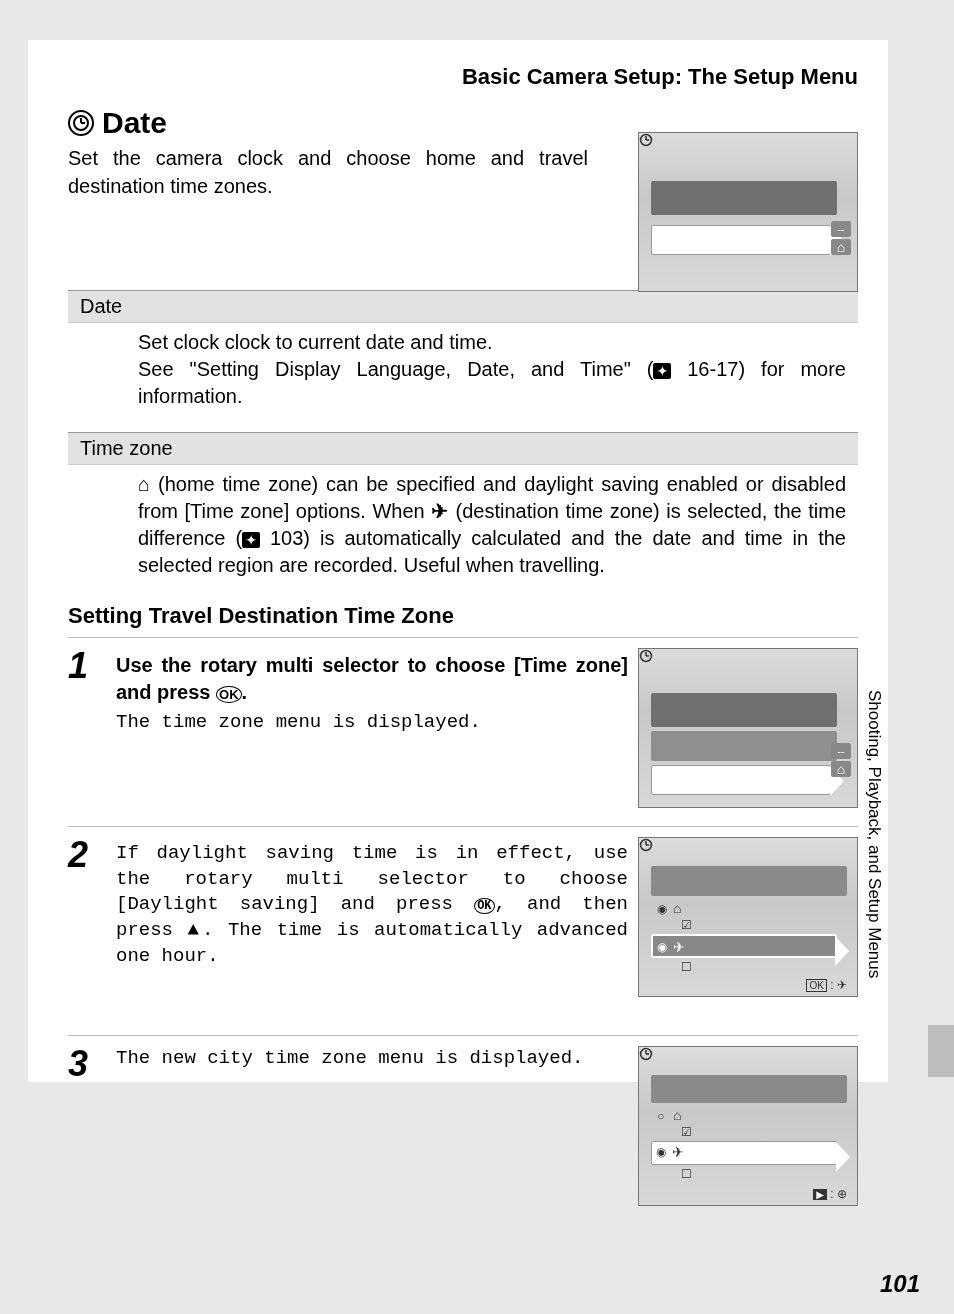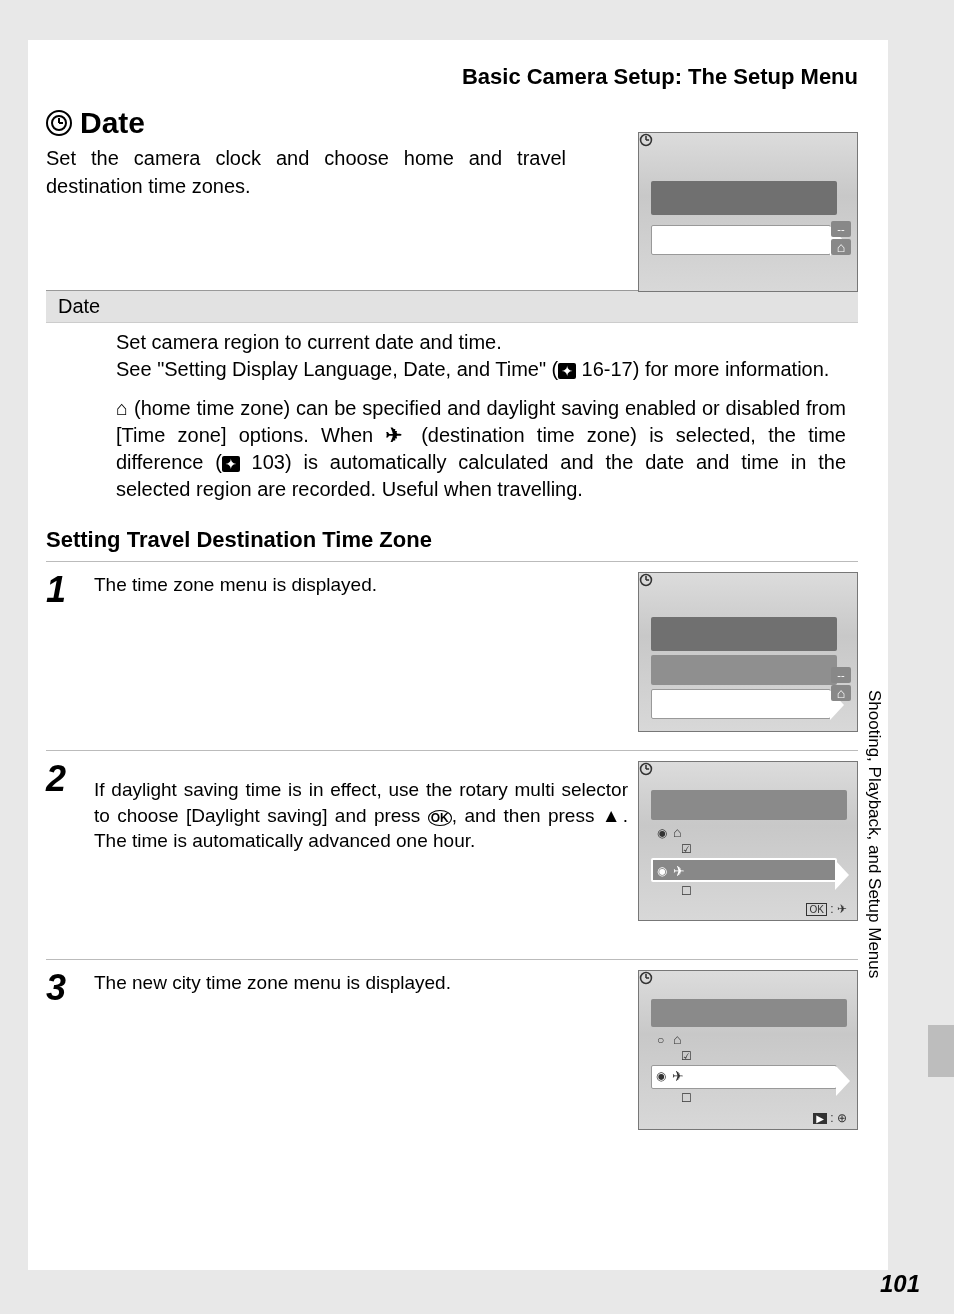--- a/index.html
+++ b/index.html
@@ -11,22 +11,22 @@
     height: 1314px;
     position: relative;
     color: #000;
   }
   .page-area {
     background: #fff;
     position: absolute;
     left: 28px;
     top: 40px;
     width: 860px;
-    height: 1230px;
-    padding: 22px 30px 0 18px;
+    height: 1042px;
+    padding: 22px 30px 0 40px;
   }
   .header-bar {
     text-align: right;
     font-size: 22px;
     font-weight: bold;
     padding: 2px 0 10px 0;
   }
   .page-area::before {
     content:"";
     position:absolute;
@@ -157,20 +157,21 @@
     text-align:justify;
     line-height:1.35;
     margin:4px 0 4px 0;
     padding-right:230px;
   }
   .step-p {
     font-size:19px;
     line-height:1.35;
     text-align:justify;
     padding-right:230px;
+    font-family:Liberation Mono, monospace;
   }
   .step .screen {
     position:absolute;
     right:0;
     top:6px;
   }
   .side-label {
     position:absolute;
     right:4px;
     top:650px;
@@ -257,35 +258,39 @@
         <div class="badge">--</div>
         <div class="badge" style="font-size:14px;">⌂</div>
       </div>
     </div>
   </div>
 
   <div style="height:74px;"></div>
 
   <div class="table-hdr">Date</div>
   <div class="table-body">
-    <span>Set camera region to current date and time.</span><br>
+    <span>Set clock clock to current date and time.</span><br>
     <span>See "Setting Display Language, Date, and Time" (</span><span class="ref-icon">✦</span><span> 16-17) for more information.</span>
   </div>
 
+  <div class="table-hdr">Time zone</div>
   <div class="table-body" style="padding-left:70px;">
     <span style="font-size:20px;font-weight:bold;">⌂</span>
     <span>(home time zone) can be specified and daylight saving enabled or disabled from [Time zone] options. When </span><span style="font-weight:bold;">✈</span><span> (destination time zone) is selected, the time difference (</span><span class="ref-icon">✦</span><span> 103) is automatically calculated and the date and time in the selected region are recorded. Useful when travelling.</span>
   </div>
 
   <h2 class="subsection">Setting Travel Destination Time Zone</h2>
   <div class="hr"></div>
 
   <div class="step" style="min-height:180px;">
     <div class="step-num">1</div>
     <div class="step-body">
+      <div class="step-h">
+        <span>Use the rotary multi selector to choose [Time zone] and press </span><span style="border:1.5px solid #000;border-radius:50%;font-size:13px;padding:0 2px;font-weight:bold;">OK</span><span>.</span>
+      </div>
       <div class="step-p">The time zone menu is displayed.</div>
     </div>
     <div class="screen">
       <span class="clock">
         <svg width="14" height="14" viewBox="0 0 18 18">
             <circle cx="9" cy="9" r="7" fill="none" stroke="#333" stroke-width="2"></circle>
             <line x1="9" y1="9" x2="9" y2="4" stroke="#333" stroke-width="2"></line>
             <line x1="9" y1="9" x2="13" y2="9" stroke="#333" stroke-width="2"></line>
           </svg>
       </span>
@@ -297,21 +302,21 @@
         <div class="badge" style="font-size:14px;">⌂</div>
       </div>
     </div>
   </div>
 
   <div class="hr"></div>
 
   <div class="step" style="min-height:200px;">
     <div class="step-num">2</div>
     <div class="step-body">
-      <div class="step-p" style="margin-top:16px;">
+      <div class="step-p" style="margin-top:4px;">
         <span>If daylight saving time is in effect, use the rotary multi selector to choose [Daylight saving] and press </span><span style="border:1.5px solid #000;border-radius:50%;font-size:12px;padding:0 2px;font-weight:bold;">OK</span><span>, and then press </span><span>▲</span><span>. The time is automatically advanced one hour.</span>
       </div>
     </div>
     <div class="screen">
       <span class="clock">
         <svg width="14" height="14" viewBox="0 0 18 18">
             <circle cx="9" cy="9" r="7" fill="none" stroke="#333" stroke-width="2"></circle>
             <line x1="9" y1="9" x2="9" y2="4" stroke="#333" stroke-width="2"></line>
             <line x1="9" y1="9" x2="13" y2="9" stroke="#333" stroke-width="2"></line>
           </svg>

